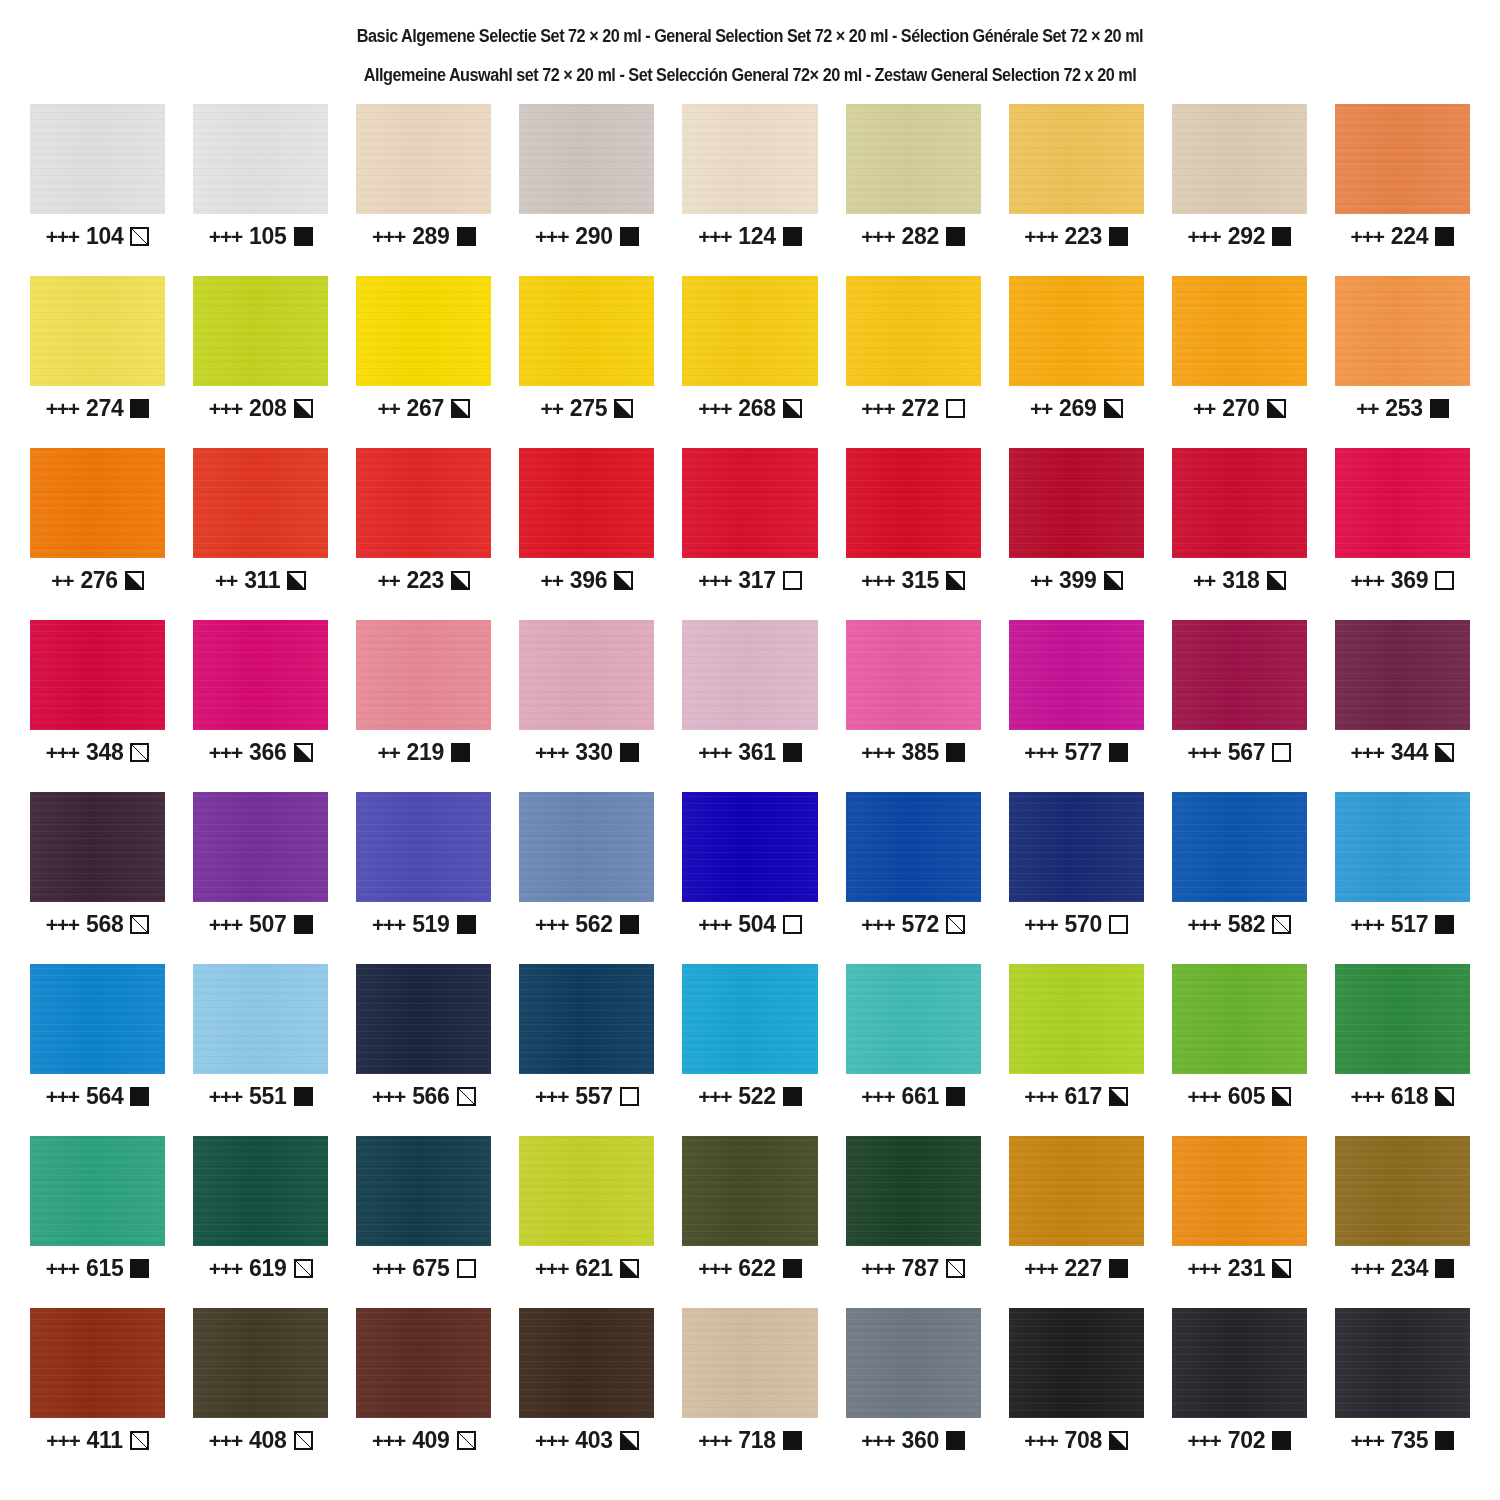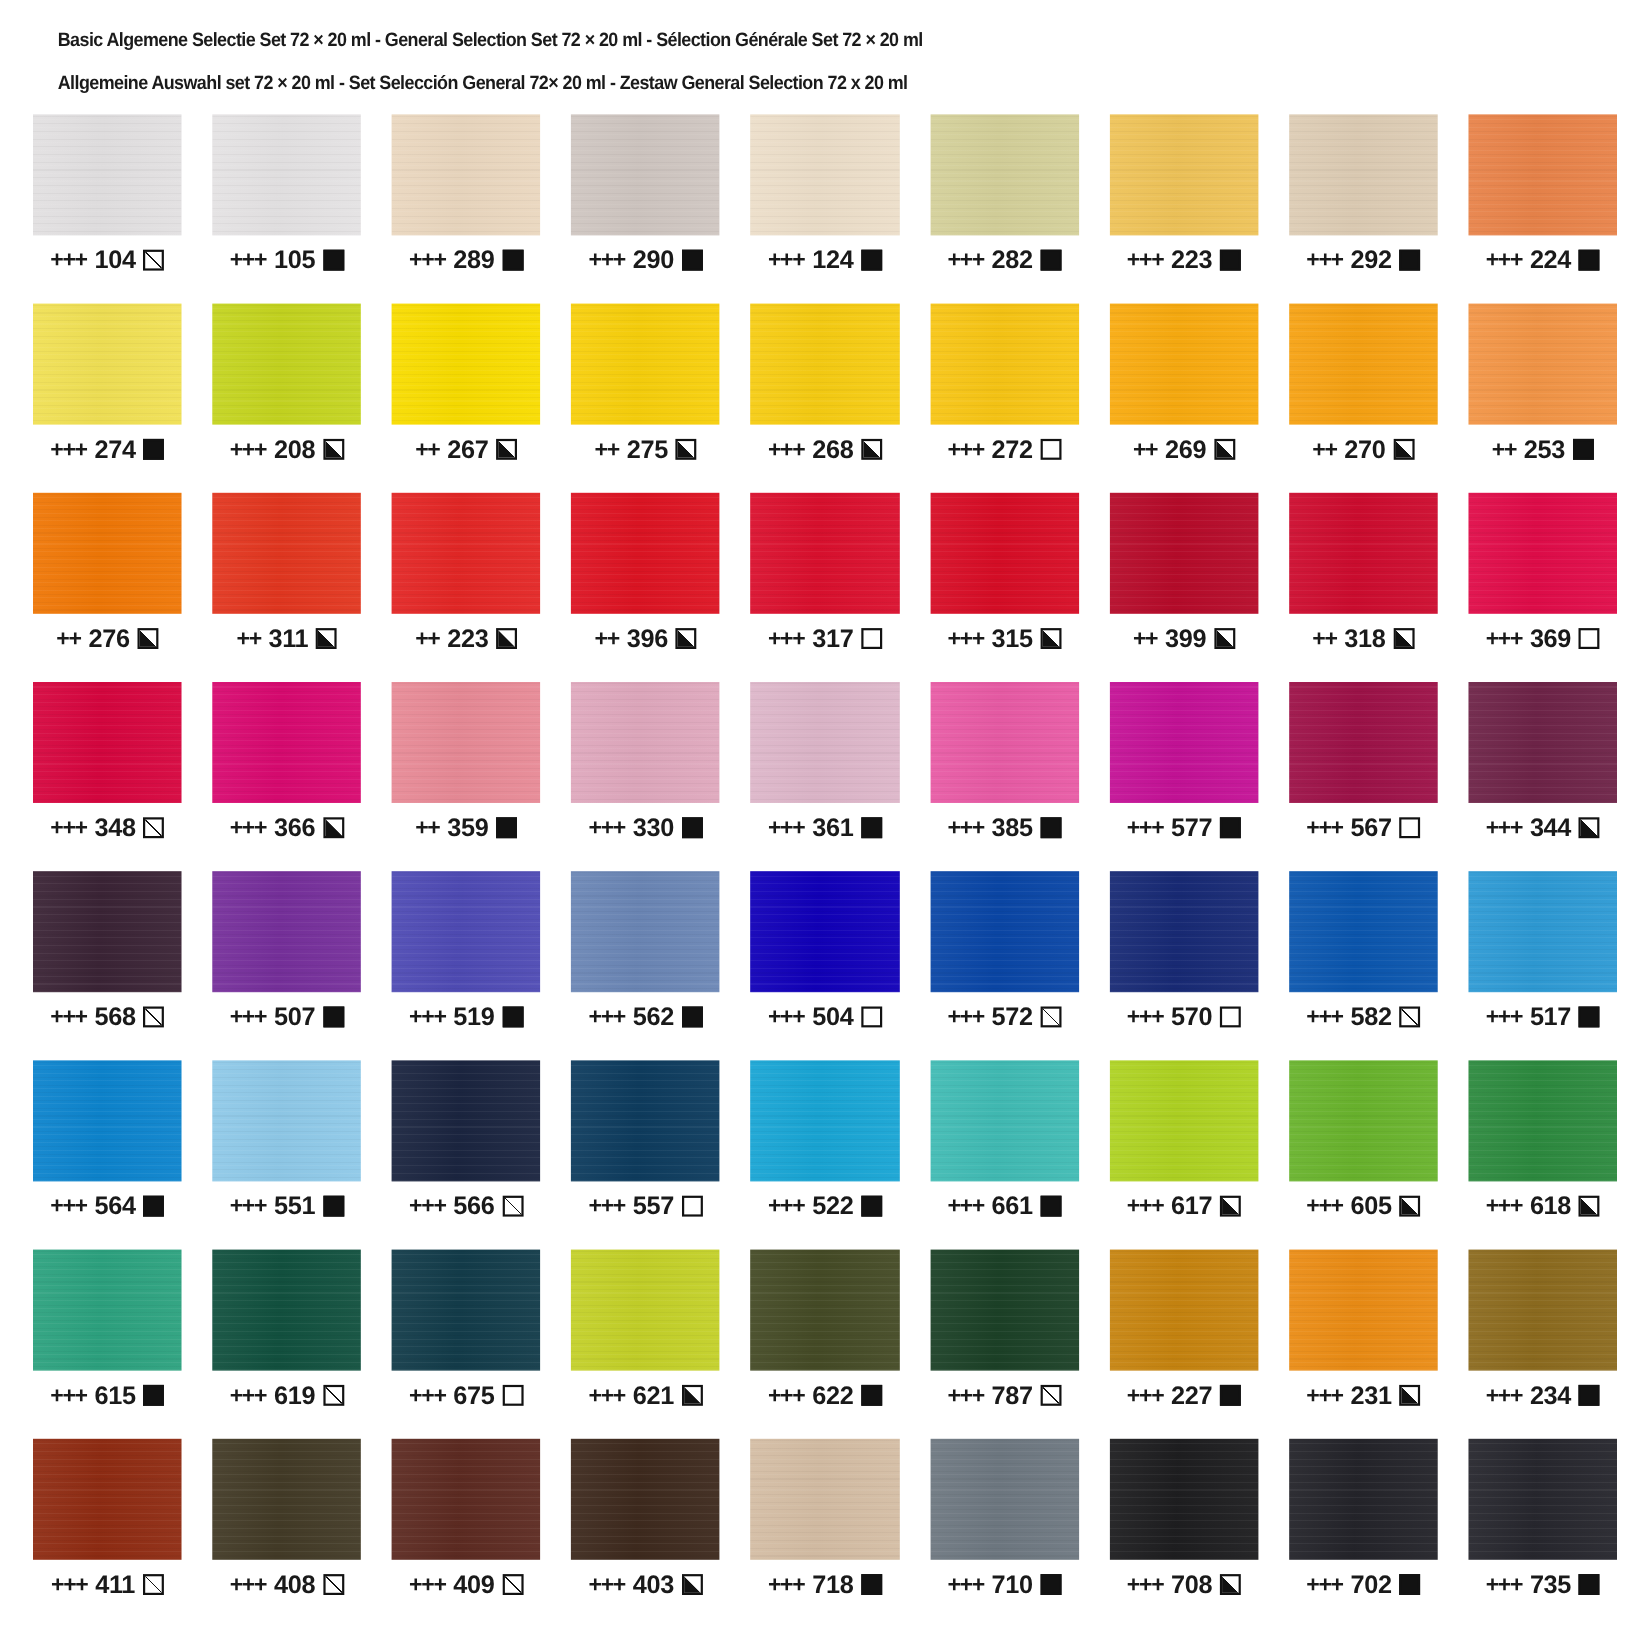--- a/index.html
+++ b/index.html
@@ -18,20 +18,21 @@
   #page {
     width: 1500px;
     height: 1500px;
     position: relative;
     box-sizing: border-box;
   }
 
   
   .header {
     padding-top: 28px;
+    text-align: center;
   }
   .header .title-line {
     font-size: 17.5px;
     font-weight: 700;
     letter-spacing: -0.55px;
     line-height: 1.0;
     color: #1b1b1b;
     white-space: nowrap;
     font-stretch: condensed;
     transform: scaleX(0.93);
@@ -388,21 +389,21 @@
         <div class="label">
           <span class="lf">+++</span>
           <span class="code">366</span>
           <span class="op semiopaque"></span>
         </div>
       </div>
       <div class="cell">
         <div class="swatch" style="background-color: rgb(231, 138, 150);"></div>
         <div class="label">
           <span class="lf">++</span>
-          <span class="code">359</span>
+          <span class="code">219</span>
           <span class="op opaque"></span>
         </div>
       </div>
       <div class="cell">
         <div class="swatch" style="background-color: rgb(223, 168, 189);"></div>
         <div class="label">
           <span class="lf">+++</span>
           <span class="code">330</span>
           <span class="op opaque"></span>
         </div>
@@ -700,21 +701,21 @@
         <div class="label">
           <span class="lf">+++</span>
           <span class="code">718</span>
           <span class="op opaque"></span>
         </div>
       </div>
       <div class="cell">
         <div class="swatch" style="background-color: rgb(110, 120, 129);"></div>
         <div class="label">
           <span class="lf">+++</span>
-          <span class="code">710</span>
+          <span class="code">360</span>
           <span class="op opaque"></span>
         </div>
       </div>
       <div class="cell">
         <div class="swatch" style="background-color: rgb(30, 30, 32);"></div>
         <div class="label">
           <span class="lf">+++</span>
           <span class="code">708</span>
           <span class="op semiopaque"></span>
         </div>

